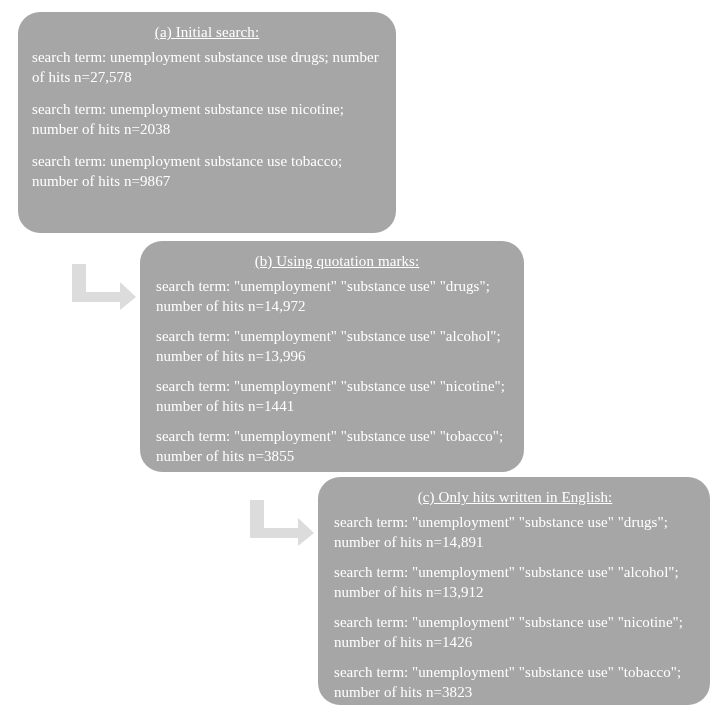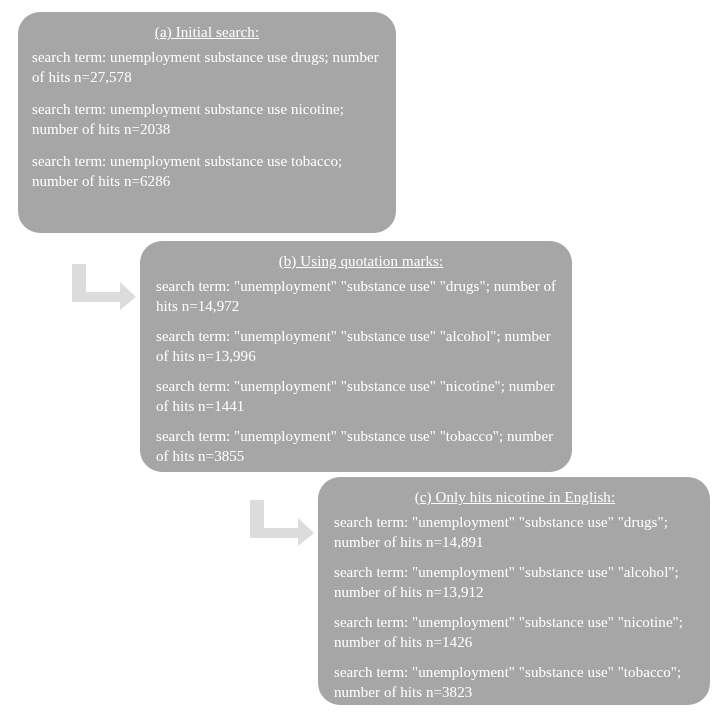--- a/index.html
+++ b/index.html
@@ -35,21 +35,21 @@
     left: 18px;
     top: 12px;
     width: 378px;
     height: 221px;
     padding: 10px 14px 10px 14px;
   }
 
   .panel-b {
     left: 140px;
     top: 241px;
-    width: 432px;
+    width: 384px;
     height: 231px;
     padding: 10px 6px 10px 16px;
   }
 
   .panel-c {
     left: 318px;
     top: 477px;
     width: 392px;
     height: 228px;
     padding: 10px 14px 10px 16px;
@@ -91,21 +91,21 @@
 </style>
 </head>
 <body>
 
 <div class="canvas">
 
   <div class="panel panel-a">
     <div class="panel-title">(a) Initial search:</div>
     <p class="entry">search term: unemployment substance use drugs; number of hits n=27,578</p>
     <p class="entry">search term: unemployment substance use nicotine; number of hits n=2038</p>
-    <p class="entry">search term: unemployment substance use tobacco; number of hits n=6286</p>
+    <p class="entry">search term: unemployment substance use tobacco; number of hits n=9867</p>
   </div>
 
   <div class="arrow arrow-1">
     <svg viewBox="0 0 68 48" xmlns="http://www.w3.org/2000/svg" aria-hidden="true">
       <path d="M2,2 L16,2 L16,30 L50,30 L50,20 L66,35 L50,48 L50,40 L2,40 Z" fill="#dcdcdc"></path>
     </svg>
   </div>
 
   <div class="panel panel-b">
     <div class="panel-title">(b) Using quotation marks:</div>
@@ -115,20 +115,20 @@
     <p class="entry">search term: "unemployment" "substance use" "tobacco"; number of hits n=3855</p>
   </div>
 
   <div class="arrow arrow-2">
     <svg viewBox="0 0 68 48" xmlns="http://www.w3.org/2000/svg" aria-hidden="true">
       <path d="M2,2 L16,2 L16,30 L50,30 L50,20 L66,35 L50,48 L50,40 L2,40 Z" fill="#dcdcdc"></path>
     </svg>
   </div>
 
   <div class="panel panel-c">
-    <div class="panel-title">(c) Only hits nicotine in English:</div>
+    <div class="panel-title">(c) Only hits written in English:</div>
     <p class="entry">search term: "unemployment" "substance use" "drugs"; number of hits n=14,891</p>
     <p class="entry">search term: "unemployment" "substance use" "alcohol"; number of hits n=13,912</p>
     <p class="entry">search term: "unemployment" "substance use" "nicotine"; number of hits n=1426</p>
     <p class="entry">search term: "unemployment" "substance use" "tobacco"; number of hits n=3823</p>
   </div>
 
 </div>
 
 </body></html>

